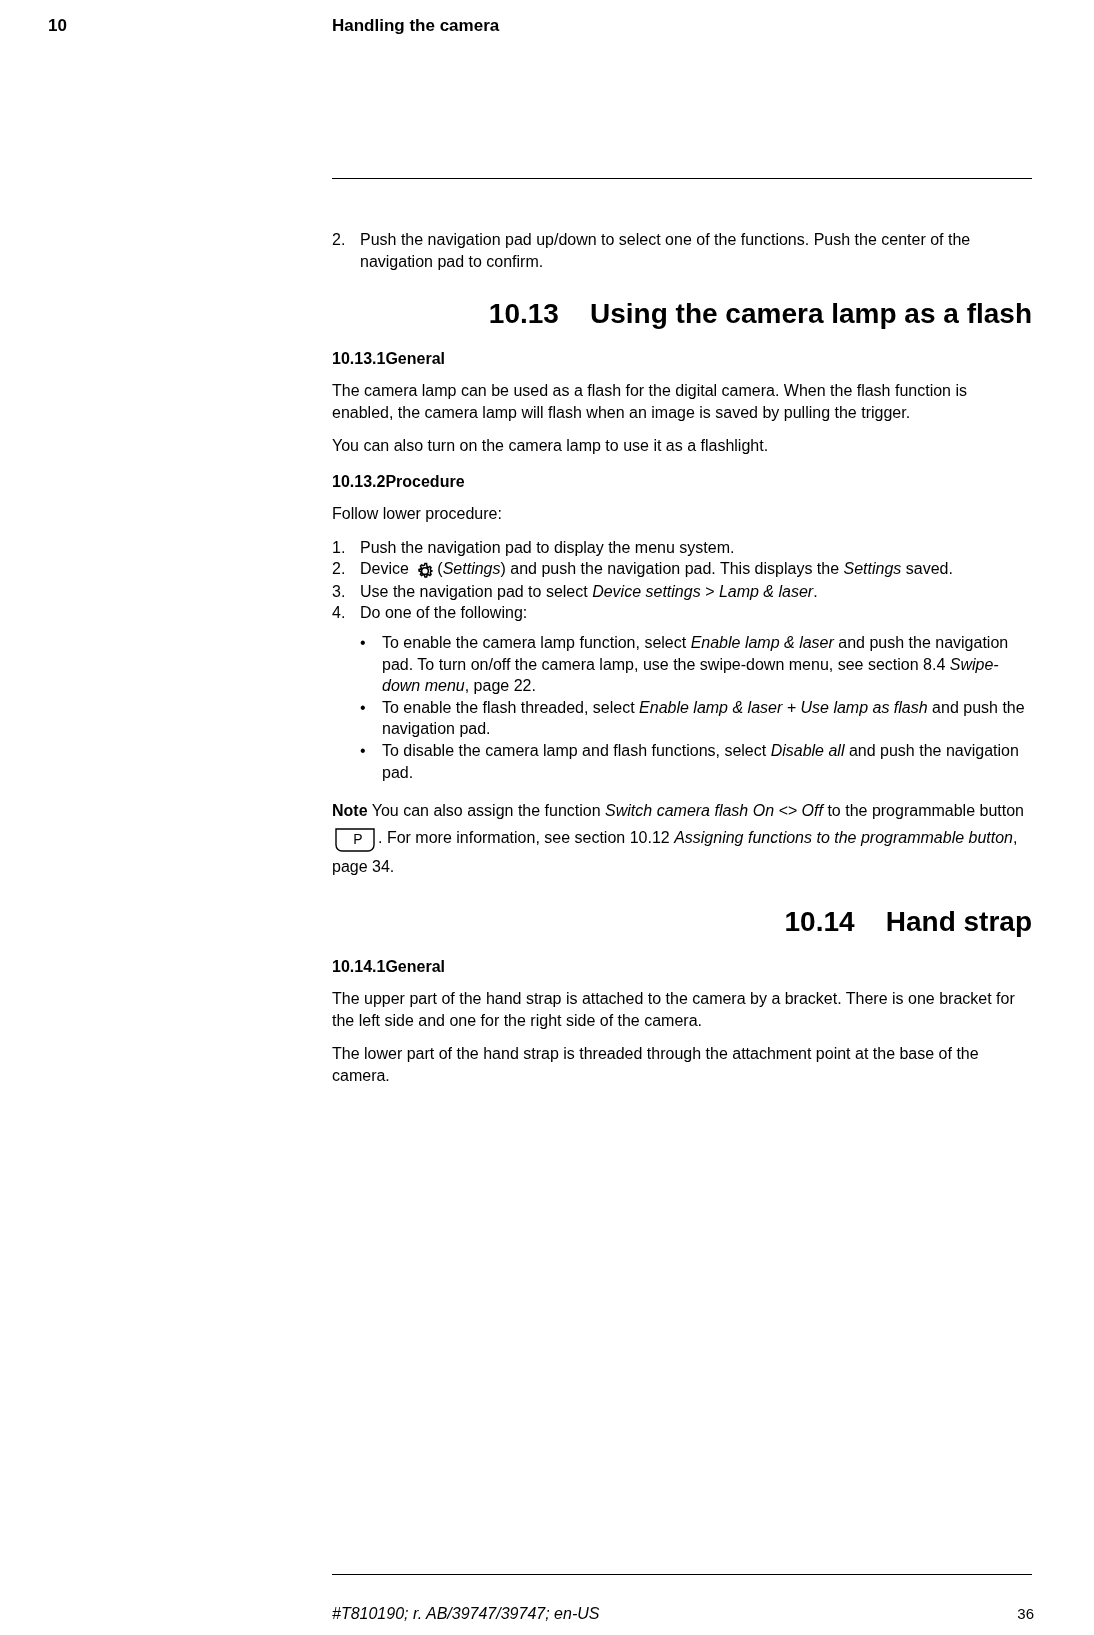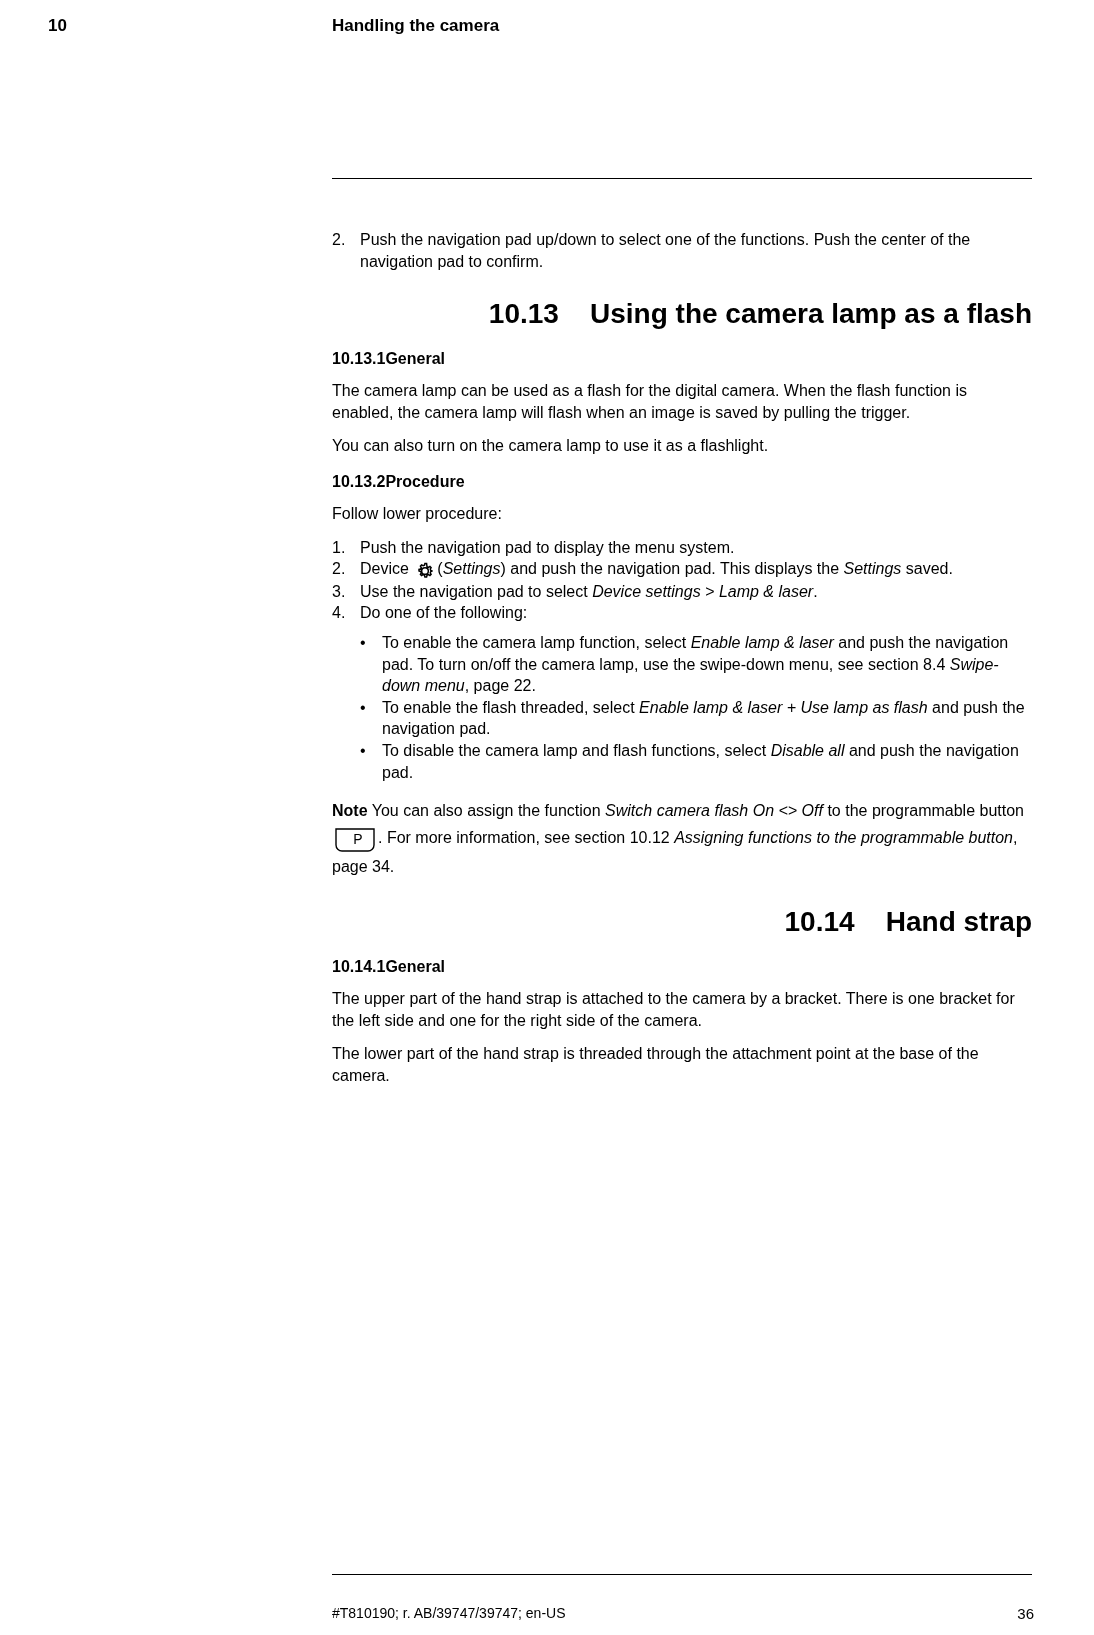--- a/index.html
+++ b/index.html
@@ -5,21 +5,21 @@
     * { margin: 0; padding: 0; box-sizing: border-box; }
     body { font-family: Arial, Helvetica, sans-serif; background: #fff; color: #000; width: 1094px; height: 1635px; position: relative; }
     .page { width: 100%; height: 100%; position: relative; }
     .header { position: absolute; top: 16px; left: 0; width: 100%; }
     .chapter-num { position: absolute; left: 48px; font-weight: bold; font-size: 17px; }
     .chapter-title { position: absolute; left: 332px; font-weight: bold; font-size: 17px; }
     .content { position: absolute; top: 178px; left: 332px; width: 700px; }
     .hr-top { border: none; border-top: 1px solid #000; margin-bottom: 50px; }
     .hr-bottom { position: absolute; bottom: 60px; left: 332px; width: 700px; border: none; border-top: 1px solid #000; }
     .footer { position: absolute; bottom: 30px; left: 0; width: 100%; }
-    .footer-left { position: absolute; left: 332px; font-size: 14px; }
+    .footer-left { position: absolute; left: 332px; font-size: 16px; font-style: italic; }
     .footer-right { position: absolute; right: 60px; font-size: 15px; }
     .ol-list { list-style: none; margin-bottom: 18px; }
     .ol-item { display: flex; font-size: 16px; line-height: 1.35; }
     .ol-num { min-width: 28px; }
     .ol-text { flex: 1; }
     .h2 { font-size: 28px; font-weight: bold; margin-top: 26px; margin-bottom: 20px; text-align: right; }
     .h4 { font-size: 16px; font-weight: bold; margin-top: 16px; margin-bottom: 12px; }
     .h4-num { display: inline-block; }
     .para { font-size: 16px; line-height: 1.35; margin-bottom: 12px; }
     .bullets { list-style: none; margin-left: 28px; margin-top: 8px; margin-bottom: 14px; }

